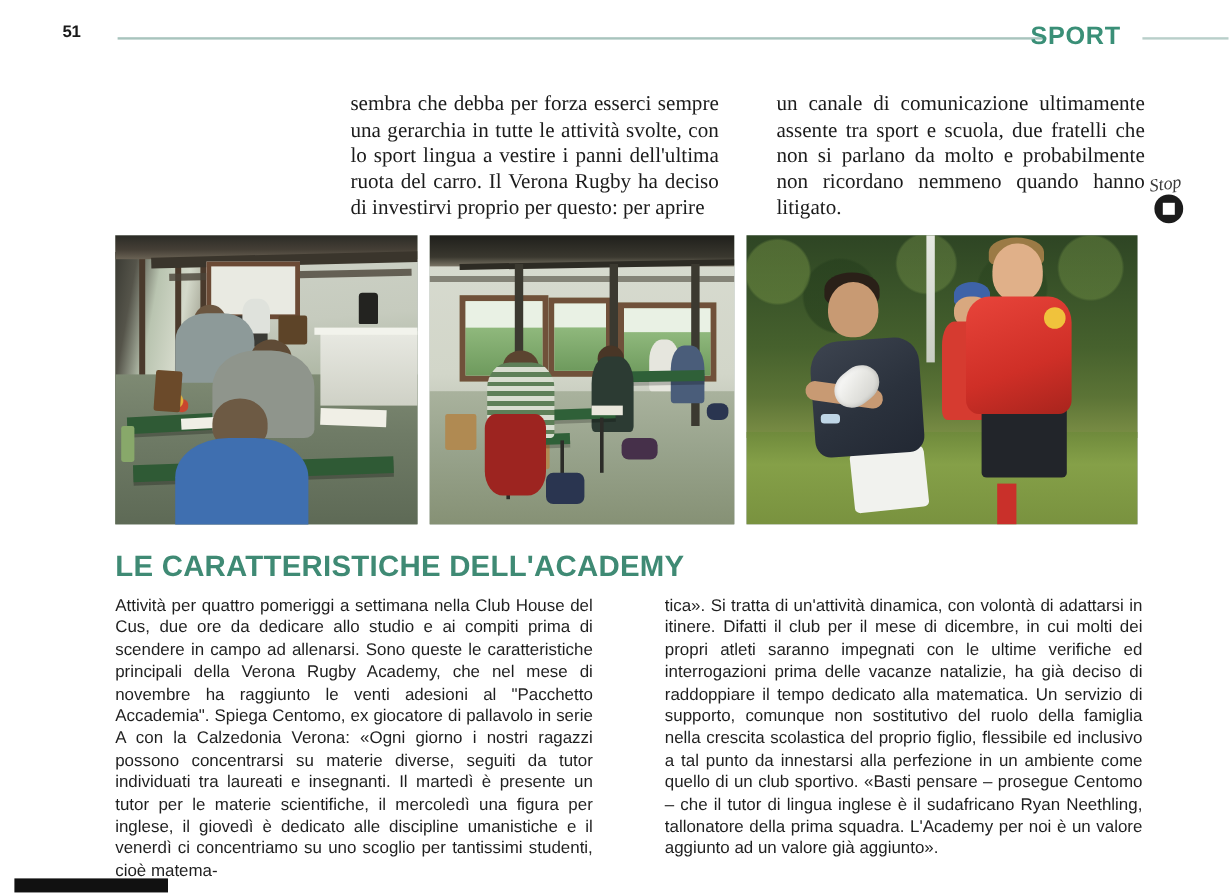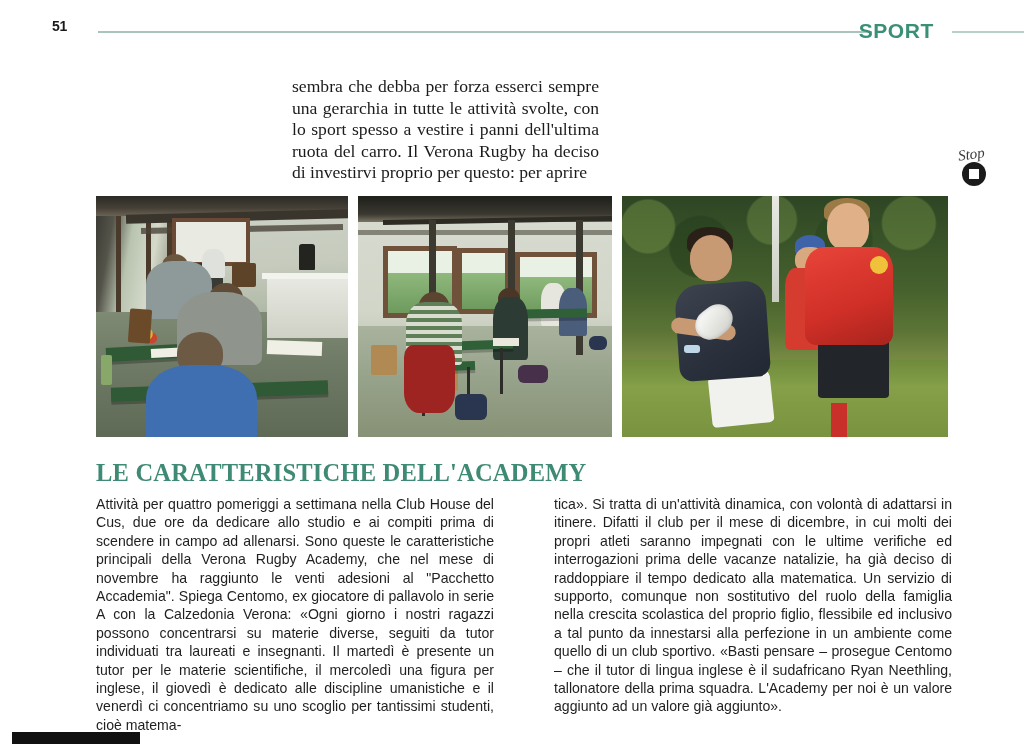--- a/index.html
+++ b/index.html
@@ -383,21 +383,21 @@
   .p3 .pl-blue-body {
     position: absolute; left: 50%; top: 30%; width: 13%; height: 34%;
     background: #d63b30; border-radius: 24% 24% 10% 10%;
   }
 
   
   .article-heading {
     position: absolute;
     left: 96px;
     top: 459px;
-    font-family: Liberation Serif, serif;
+    font-family: Liberation Sans, sans-serif;
     font-weight: bold;
     font-size: 24.5px;
     letter-spacing: 0.2px;
     color: #3f8a74;
   }
 
   
   .body-cols {
     position: absolute;
     left: 96px;
@@ -463,21 +463,22 @@
 <div class="page">
 
   <div class="header">
     <div class="folio">51</div>
     <div class="rule-left"></div>
     <div class="section-label">SPORT</div>
     <div class="rule-right"></div>
   </div>
 
   <div class="top-cols">
-    <div class="top-col">sembra che debba per forza esserci sempre una gerarchia in tutte le attività svolte, con lo sport spesso a vestire i panni dell'ultima ruota del carro. Il Verona Rugby ha deciso di investirvi proprio per questo: per aprire</div>
+    <div class="top-col">sembra che debba per forza esserci sempre una gerarchia in tutte le attività svolte, con lo sport lingua a vestire i panni dell'ultima ruota del carro. Il Verona Rugby ha deciso di investirvi proprio per questo: per aprire</div>
+    <div class="top-col last">un canale di comunicazione ultimamente assente tra sport e scuola, due fratelli che non si parlano da molto e probabilmente non ricordano nemmeno quando hanno litigato.</div>
   </div>
 
   <div class="logo">
     <div class="logo-word">Stop</div>
     <div class="logo-mark"></div>
   </div>
 
   <div class="photos">
 
     <div class="photo p1">

